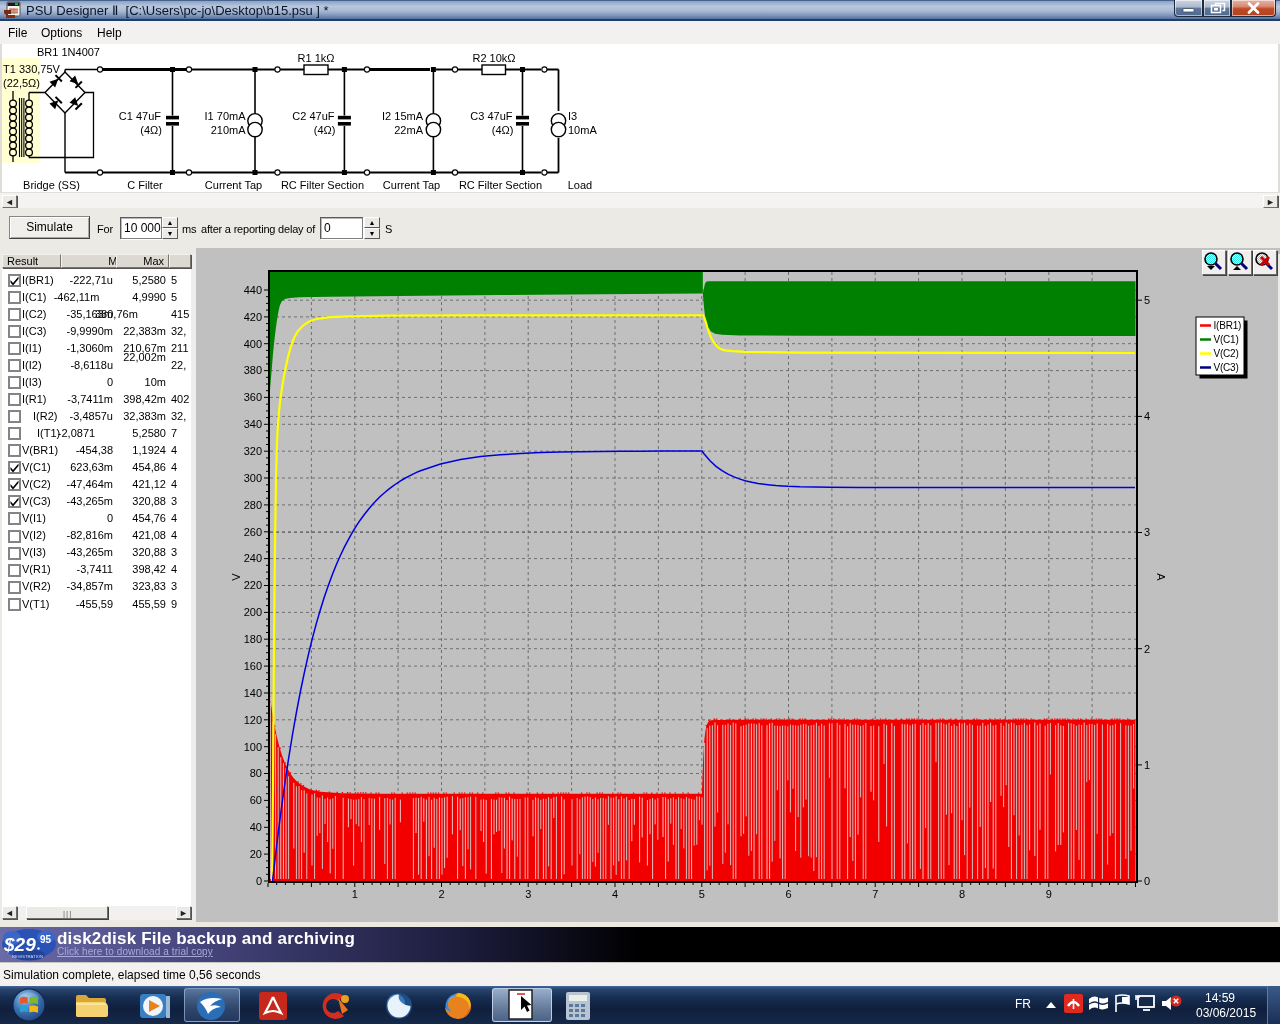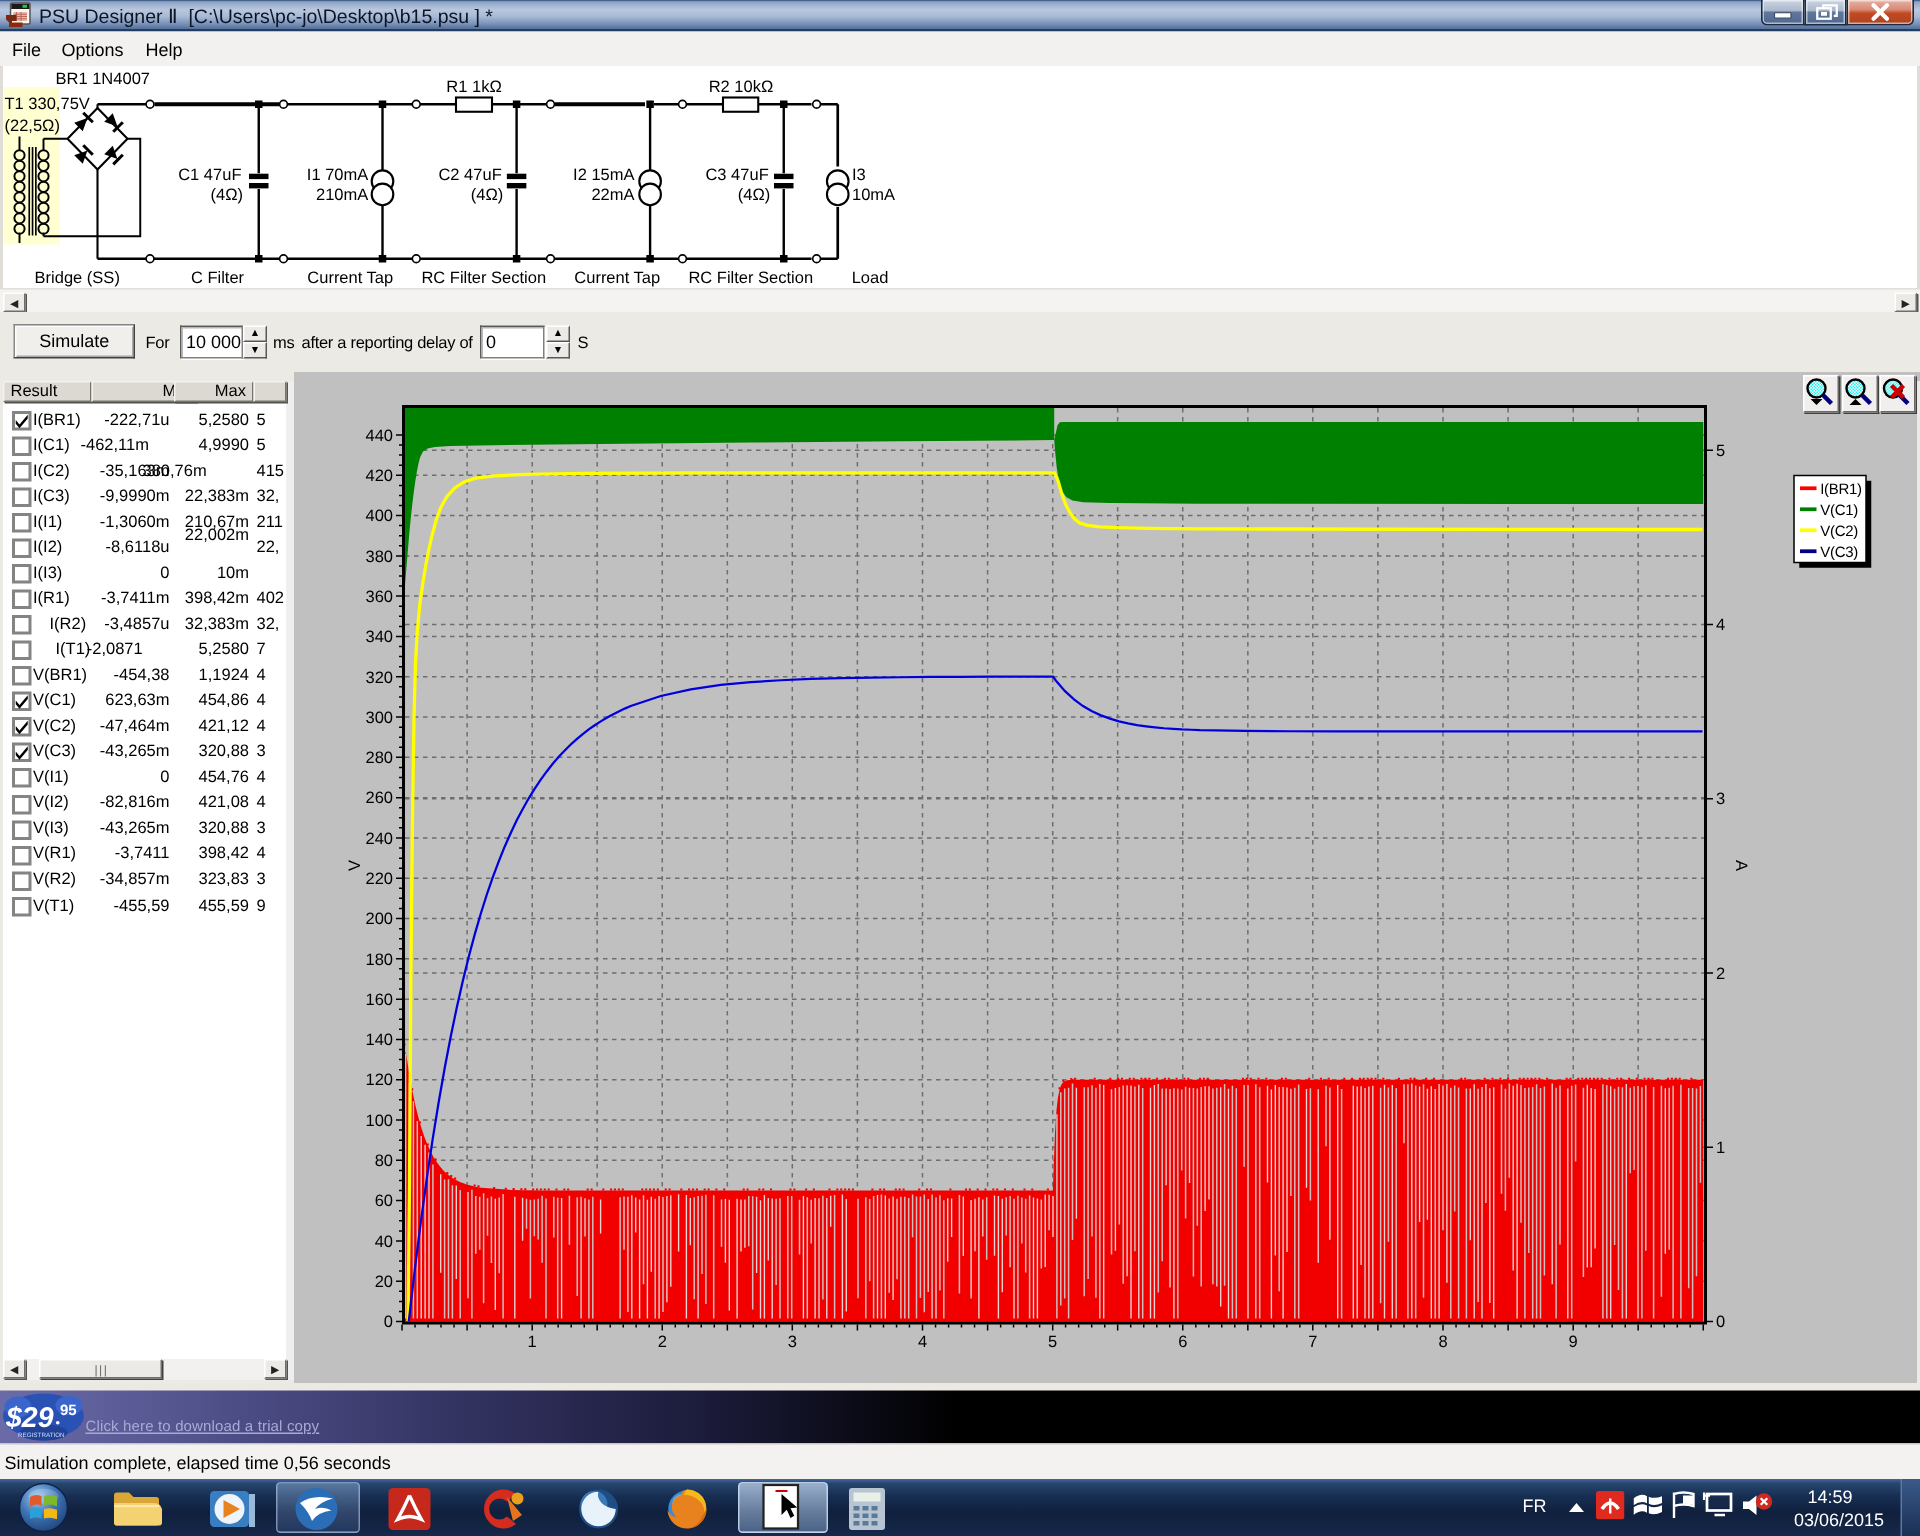--- a/index.html
+++ b/index.html
@@ -454,20 +454,21 @@
  <svg class="abs" style="left:1px;top:1px" width="58" height="33" viewBox="0 0 58 33">
   <ellipse cx="28" cy="16" rx="27" ry="15" fill="#2a52b4"></ellipse>
   <ellipse cx="11" cy="10" rx="9" ry="7" fill="#3a66cc"></ellipse>
   <ellipse cx="45" cy="9" rx="9" ry="6.5" fill="#3a66cc"></ellipse>
   <ellipse cx="28" cy="27" rx="16" ry="5.5" fill="#224296"></ellipse>
   <text x="3" y="23" font-size="19" font-weight="bold" fill="#fff" font-style="italic">$29</text>
   <text x="39" y="15" font-size="10" font-weight="bold" fill="#fff">95</text>
   <circle cx="37.5" cy="20.5" r="1.2" fill="#fff"></circle>
   <text x="11" y="30" font-size="4.2" fill="#cdf">REGISTRATION</text>
  </svg>
+ <span class="t1">disk2disk File backup and archiving</span>
  <span class="t2">Click here to download a trial copy</span>
 </div>
 <div class="abs" id="status">
     <span>Simulation complete, elapsed time 0,56 seconds</span>
   </div>
 
 <div class="abs" id="taskbar"></div>
 <div class="tbtn on" style="left:184px"></div>
 <div class="tbtn on" style="left:492px;width:60px;background:linear-gradient(180deg,rgba(190,210,235,.75),rgba(120,150,190,.55));border:1px solid rgba(210,225,245,.8)"></div>
 

